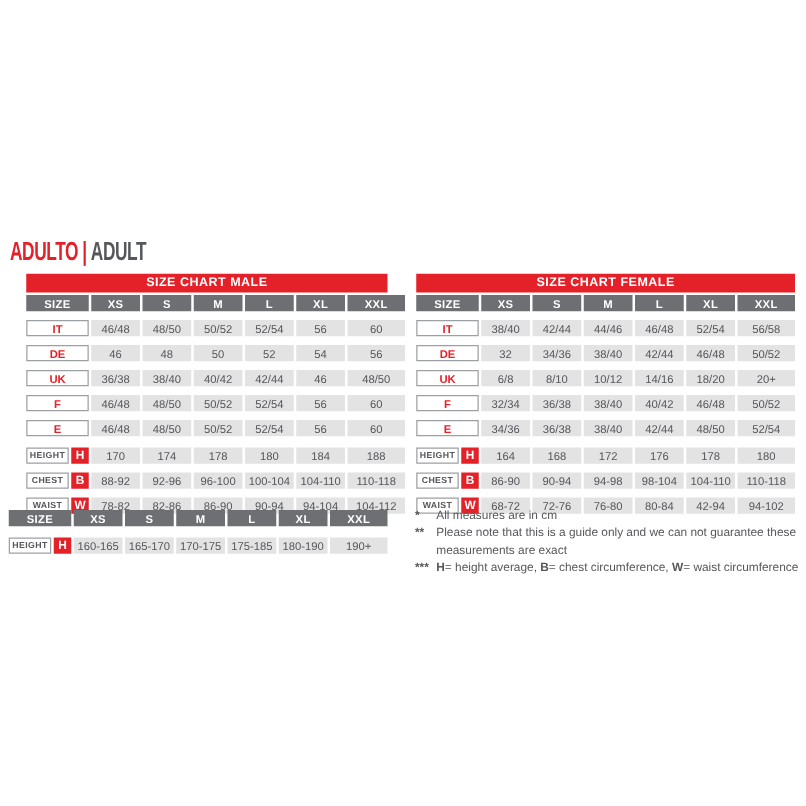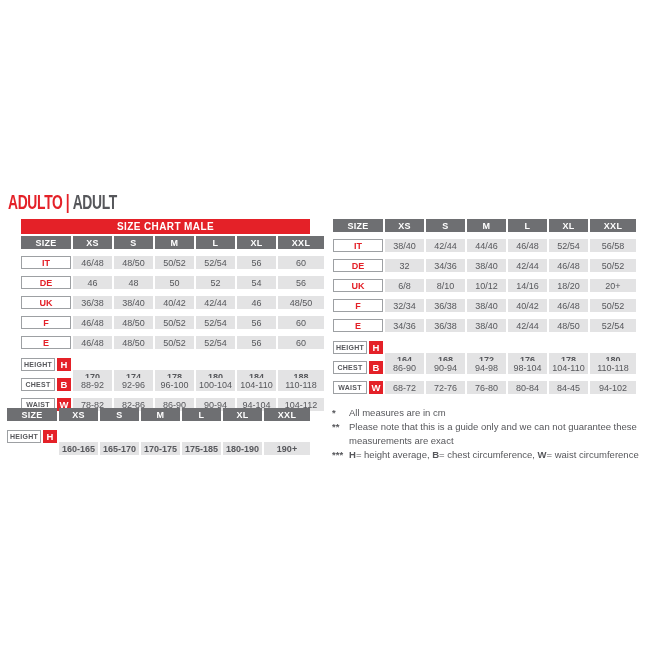--- a/index.html
+++ b/index.html
@@ -32,21 +32,21 @@
   .c0{width:50px;flex:none;}
   .cd{width:39px;flex:none;}
   .cd.last{width:46px;text-align:right;}
   .hdr{background:var(--hdr-gray);color:#fff;font-weight:bold;letter-spacing:0.3px;}
   .country{background:#fff;border:1px solid var(--label-border);color:var(--red);font-weight:bold;}
   .mwrap{display:flex;gap:2px;width:50px;flex:none;}
   .mlabel{background:#fff;border:1px solid var(--label-border);color:var(--text-gray);
     font-weight:bold;font-size:7px;letter-spacing:0.3px;width:34px;flex:none;}
   .mletter{background:var(--red);color:#fff;font-weight:bold;font-size:9.5px;width:14px;flex:none;}
   .data{background:var(--cell-gray);color:var(--text-gray);}
-  .data.bold{font-weight:bold;margin-top:12px;}
+  .data.bold{font-weight:normal;}
 
   
   .footnotes{position:absolute;left:332px;top:406px;width:313px;}
   .fn-line{display:flex;font-size:9.5px;line-height:14px;color:var(--text-gray);}
   .fn-marker{width:17px;flex:none;font-weight:bold;}
   .fn-text{flex:1;}
   .fn-text.nowrap{white-space:nowrap;}
   .fn-b{font-weight:bold;}
 </style>
 </head>
@@ -146,20 +146,21 @@
         <div class="cell cd data">78-82</div>
         <div class="cell cd data">82-86</div>
         <div class="cell cd data">86-90</div>
         <div class="cell cd data">90-94</div>
         <div class="cell cd data">94-104</div>
         <div class="cell cd data last">104-112</div>
       </div>
     </div>
 
   <div class="size-table" id="table-female" style="left:333px;top:219px;">
+      <div class="bar">SIZE CHART FEMALE</div>
       <div class="row">
         <div class="cell c0 hdr">SIZE</div>
         <div class="cell cd hdr">XS</div>
         <div class="cell cd hdr">S</div>
         <div class="cell cd hdr">M</div>
         <div class="cell cd hdr">L</div>
         <div class="cell cd hdr">XL</div>
         <div class="cell cd hdr last">XXL</div>
       </div>
       <div class="row">
@@ -233,21 +234,21 @@
       </div>
       <div class="row">
         <div class="mwrap">
           <div class="cell mlabel">WAIST</div>
           <div class="cell mletter">W</div>
         </div>
         <div class="cell cd data">68-72</div>
         <div class="cell cd data">72-76</div>
         <div class="cell cd data">76-80</div>
         <div class="cell cd data">80-84</div>
-        <div class="cell cd data">84-45</div>
+        <div class="cell cd data">42-94</div>
         <div class="cell cd data last">94-102</div>
       </div>
     </div>
 
   <div class="size-table" id="table-unisex" style="left:7px;top:408px;">
       <div class="row">
         <div class="cell c0 hdr">SIZE</div>
         <div class="cell cd hdr">XS</div>
         <div class="cell cd hdr">S</div>
         <div class="cell cd hdr">M</div>

